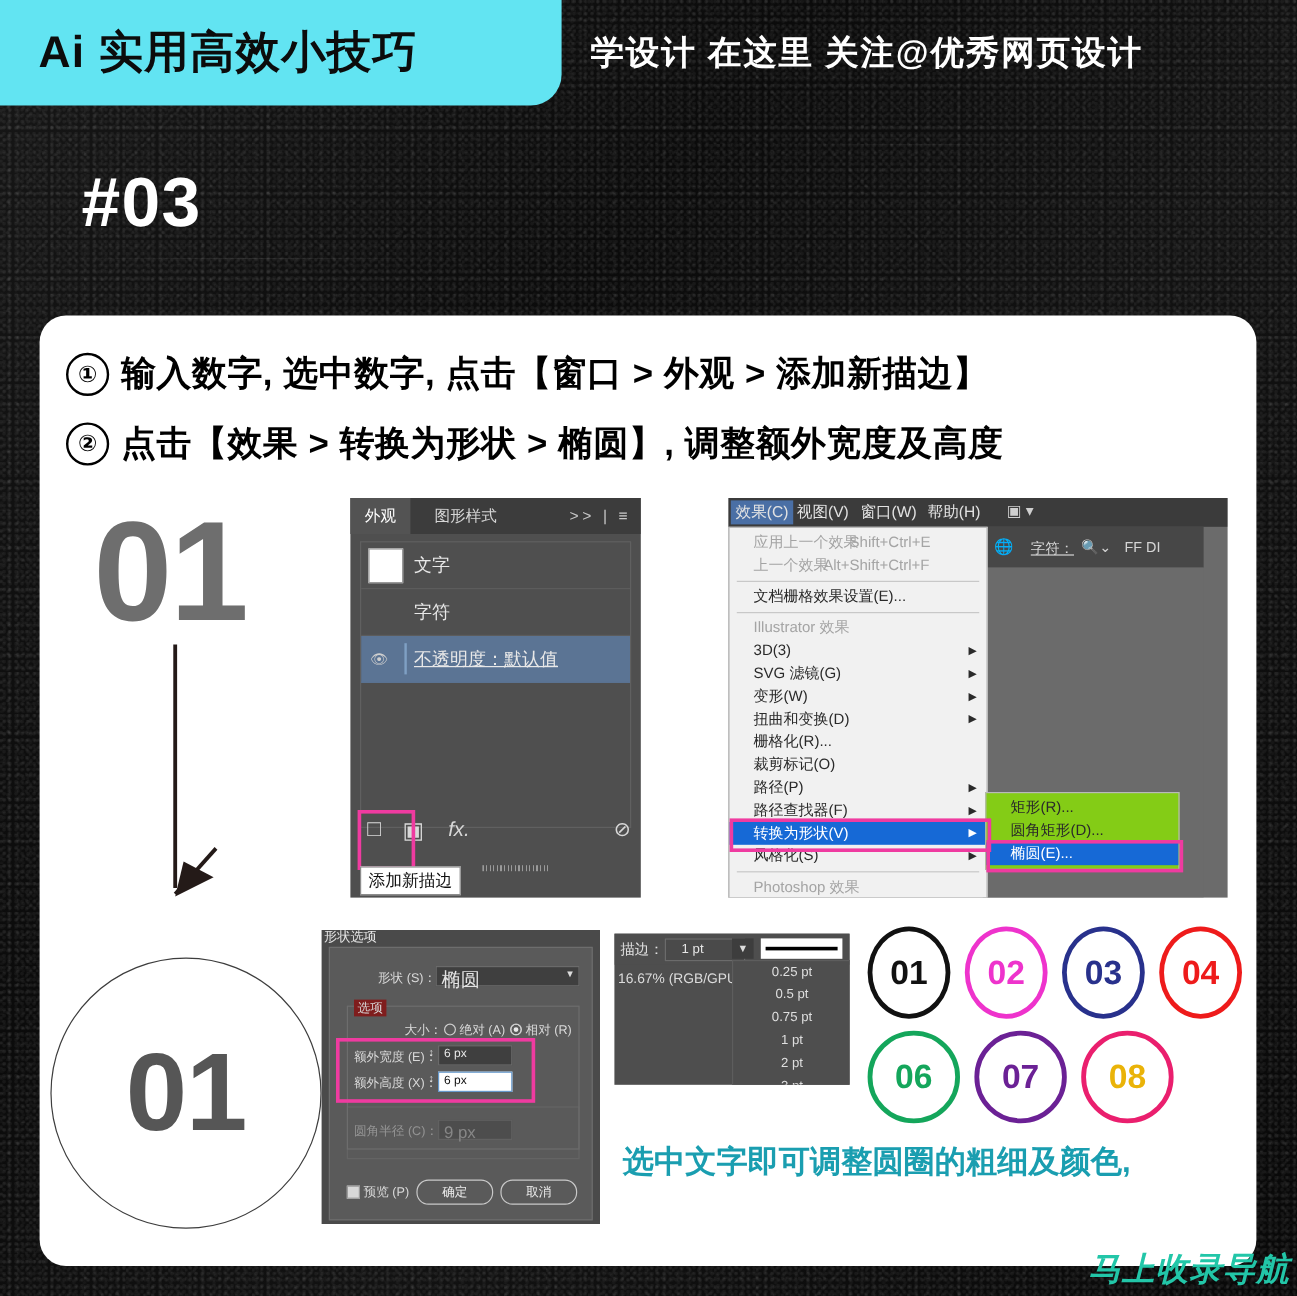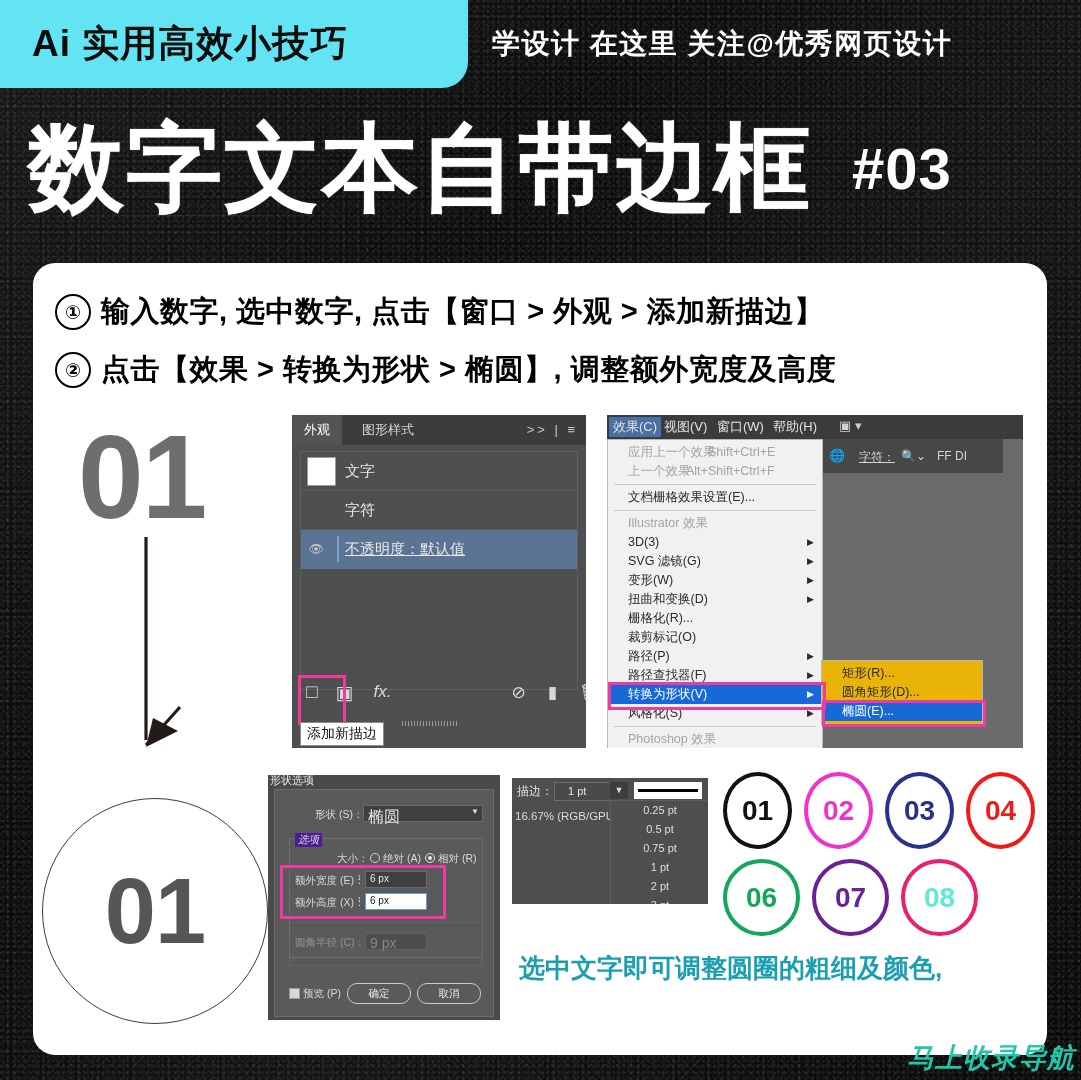--- a/index.html
+++ b/index.html
@@ -67,21 +67,21 @@
   .circle01{position:absolute;left:42px;top:798px;width:224px;height:224px;
     border:1.5px solid #3d3d3d;border-radius:50%;
     display:flex;align-items:center;justify-content:center;}
   .circle01 span{font-size:92px;font-weight:bold;color:#565656;letter-spacing:-1px;}
 
   
   .shot{position:absolute;background:#535353;overflow:hidden;
     font-family:"Liberation Sans","DejaVu Sans",sans-serif;}
 
   
-  .appr{left:292px;top:415px;width:294px;height:333px;background:#4f4f4f;}
+  .appr{left:292px;top:415px;width:242px;height:333px;background:#4f4f4f;}
   .appr-tabs{position:relative;height:30px;background:#3c3c3c;}
   .appr-tab{position:absolute;top:0;height:30px;line-height:30px;font-size:13px;color:#d6d6d6;padding:0 12px;}
   .appr-tab.on{background:#535353;color:#ffffff;}
   .appr-tabicons{position:absolute;right:8px;top:0;height:30px;line-height:30px;
     font-size:13px;color:#c8c8c8;letter-spacing:3px;}
   .appr-body{position:relative;margin:6px 8px 0 8px;height:237px;background:#4f4f4f;
     border:1px solid #606060;}
   .appr-row{position:relative;height:38px;border-bottom:1px solid #5c5c5c;display:flex;align-items:center;}
   .appr-row.sel{background:#5b7494;border-bottom:1px solid #5b7494;}
   .appr-eye{width:30px;text-align:center;font-size:12px;color:#cfcfcf;}
@@ -107,21 +107,21 @@
     color:#d5d5d5;font-size:12px;}
   .fx-canvas{position:absolute;left:212px;top:58px;width:184px;height:275px;background:#6b6b6b;}
   .fx-menu{position:absolute;left:0;top:24px;width:214px;background:#f1f1f1;
     border:1px solid #b9b9b9;padding:3px 0 2px 0;}
   .fx-item{position:relative;height:19px;line-height:19px;font-size:12.5px;color:#2a2a2a;padding-left:20px;}
   .fx-item.dis{color:#a4a4a4;}
   .fx-item.sel{background:#1669d6;color:#fff;}
   .fx-item .sc{position:absolute;left:100px;}
   .fx-item .ar{position:absolute;right:8px;font-size:9px;}
   .fx-hr{height:1px;background:#c8c8c8;margin:3px 6px;}
-  .fx-sub{position:absolute;left:214px;top:245px;width:160px;background:#eab308;border:1px solid #b9b9b9;padding:3px 0;}
+  .fx-sub{position:absolute;left:214px;top:245px;width:160px;background:#84cc16;border:1px solid #b9b9b9;padding:3px 0;}
 
   
   .shp{left:268px;top:775px;width:232px;height:245px;background:#4a4a4a;}
   .shp-title{position:absolute;left:2px;top:-2px;font-size:11px;color:#e6e6e6;}
   .shp-inner{position:absolute;left:6px;top:14px;width:218px;height:226px;background:#5a5a5a;border:1px solid #6d6d6d;}
   .shp-lbl{position:absolute;font-size:10.5px;color:#d9d9d9;}
   .shp-field{position:absolute;background:#3f3f3f;border:1px solid #6a6a6a;height:15px;}
   .shp-field.w{background:#ffffff;border:1px solid #6699cc;}
   .shp-grp{position:absolute;border:1px solid #6d6d6d;}
   .shp-btn{position:absolute;height:19px;border:1px solid #c9c9c9;border-radius:10px;
@@ -176,21 +176,20 @@
   <div class="hdr">
     <div class="hdr-tag" style="background: rgb(98, 228, 242);">
       <div class="hdr-tag-txt">Ai 实用高效小技巧</div>
     </div>
     <div class="hdr-right">
       <div class="hdr-right-txt">学设计 在这里  关注@优秀网页设计</div>
     </div>
   </div>
 
   <div class="title-row">
-    <div class="title-main">数字文本自带边框</div>
     <div class="title-num">#03</div>
   </div>
 
   <div class="card">
 
     <div class="steps">
       <div class="step">
         <div class="step-badge">①</div>
         <div class="step-txt">输入数字, 选中数字, 点击【窗口 &gt; 外观 &gt; 添加新描边】</div>
       </div>
@@ -339,21 +338,21 @@
   <div class="shot shp">
     <div class="shp-title">形状选项</div>
     <div class="shp-inner">
       <div class="shp-lbl" style="left:40px;top:18px;">形状 (S)：</div>
       <div class="shp-field" style="left:88px;top:15px;width:118px;">
         <span style="position:absolute;left:4px;top:1px;font-size:16px;color:#e3e3e3;">椭圆</span>
         <span style="position:absolute;right:3px;top:1px;font-size:8px;color:#dcdcdc;">▼</span>
       </div>
 
       <div class="shp-grp" style="left:14px;top:48px;width:192px;height:118px;"></div>
-      <div class="shp-lbl" style="left:20px;top:43px;background:#4c1d95;padding:0 3px;font-style:italic;">选项</div>
+      <div class="shp-lbl" style="left:20px;top:43px;background:#7f1d1d;padding:0 3px;">选项</div>
 
       <div class="shp-lbl" style="left:62px;top:62px;">大小：</div>
       <div class="shp-radio" style="left:95px;top:63px;"></div>
       <div class="shp-lbl" style="left:108px;top:62px;">绝对 (A)</div>
       <div class="shp-radio on" style="left:150px;top:63px;"></div>
       <div class="shp-lbl" style="left:163px;top:62px;">相对 (R)</div>
 
       <div class="shp-lbl" style="left:20px;top:84px;">额外宽度 (E)：</div>
       <div class="shp-field" style="left:90px;top:81px;width:60px;">
         <span style="position:absolute;left:4px;top:1px;font-size:10px;color:#e8e8e8;">6 px</span>
@@ -407,21 +406,21 @@
   <div class="swatches">
     <div class="sw-row">
       <div class="sw" id="sw0" style="border-color: rgb(17, 17, 17); color: rgb(17, 17, 17);">01</div>
       <div class="sw" id="sw1" style="border-color: rgb(238, 51, 204); color: rgb(238, 51, 204);">02</div>
       <div class="sw" id="sw2" style="border-color: rgb(40, 49, 140); color: rgb(40, 49, 140);">03</div>
       <div class="sw" id="sw3" style="border-color: rgb(238, 27, 27); color: rgb(238, 27, 27);">04</div>
     </div>
     <div class="sw-row">
       <div class="sw" id="sw5" style="border-color: rgb(20, 166, 91); color: rgb(20, 166, 91);">06</div>
       <div class="sw" id="sw6" style="border-color: rgb(107, 33, 149); color: rgb(107, 33, 149);">07</div>
-      <div class="sw" id="sw7" style="border-color: rgb(234, 31, 110); color: #5eead4;">08</div>
+      <div class="sw" id="sw7" style="border-color: rgb(234, 31, 110); color: #eab308;">08</div>
     </div>
   </div>
 
   <div class="cap">
     <div style="color: rgb(26, 158, 176);">选中文字即可调整圆圈的粗细及颜色,</div>
   </div>
 
   <div class="wm">
     <div class="wm-txt" style="color: rgb(34, 198, 168);">马上收录导航</div>
   </div>

